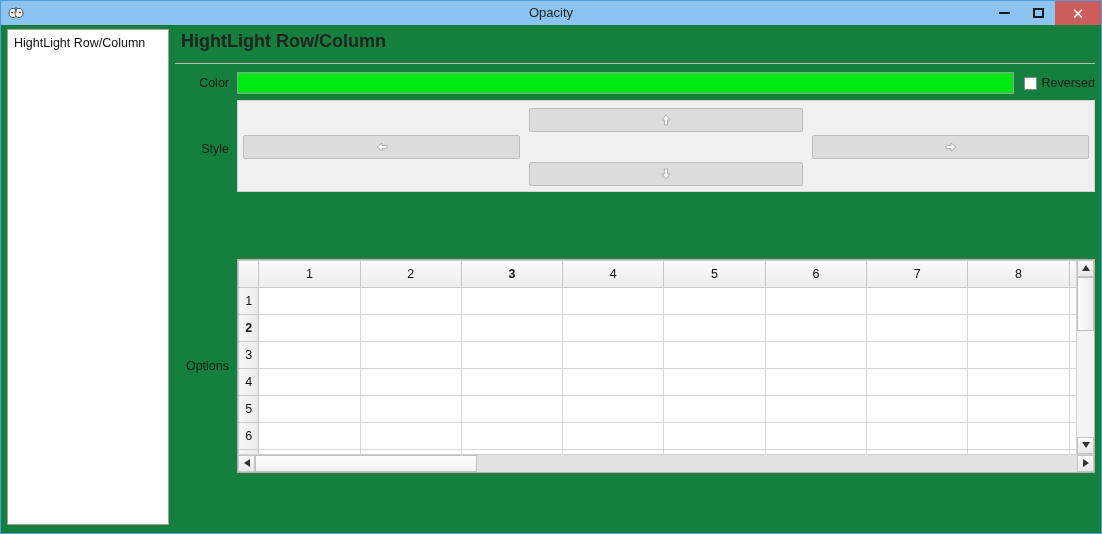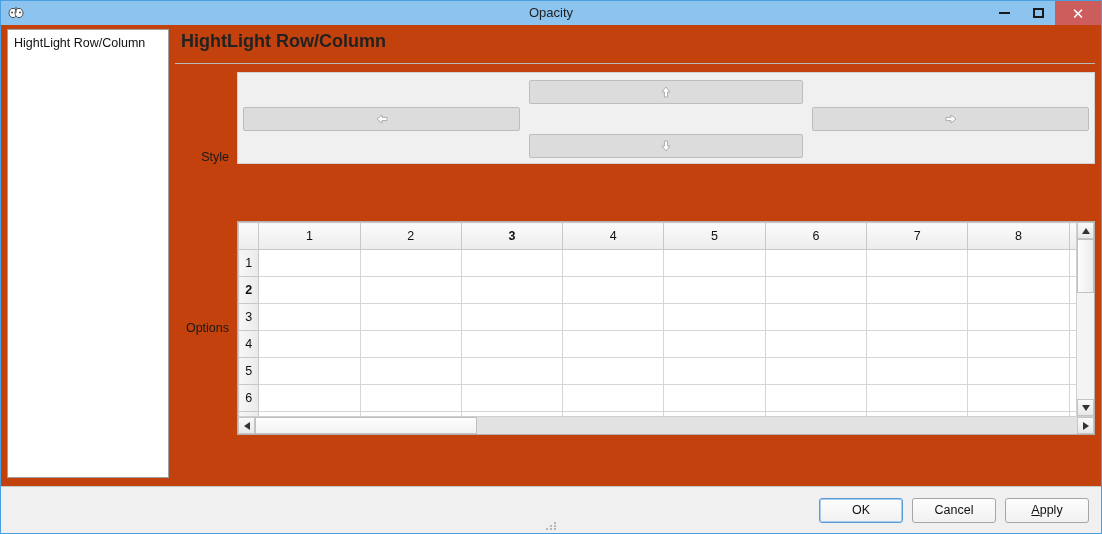--- a/index.html
+++ b/index.html
@@ -33,21 +33,21 @@
   .win-buttons{margin-left:auto;display:flex;height:24px;}
   .win-btn{
     width:34px;height:24px;display:flex;align-items:center;justify-content:center;
     background:#8cc4ef;
   }
   .win-btn.close{width:46px;background:#cd5c5c;}
   .min-glyph{width:11px;height:2px;background:#1a1a1a;display:block;}
   .max-glyph{width:11px;height:10px;border:2px solid #1a1a1a;box-sizing:border-box;display:block;}
   .close-glyph{color:#fff;font-size:15px;line-height:1;font-family:"Liberation Sans",sans-serif;}
   
-  .content{flex:1;display:flex;background:#c2410c;min-height:0;position:relative;}
+  .content{flex:1;display:flex;background:#15803d;min-height:0;position:relative;}
   .sidebar{
     width:162px;flex:0 0 162px;margin:4px 0 8px 6px;
     background:#ffffff;border:1px solid #a0a0a0;
     box-sizing:border-box;padding:4px 0 0 0;
   }
   .sidebar-item{
     padding:2px 6px;font-size:12.5px;color:#111;white-space:nowrap;
   }
   .panel{
     flex:1;margin:4px 6px 0 6px;display:flex;flex-direction:column;min-width:0;
@@ -98,21 +98,21 @@
   .slider-fill{
     position:absolute;left:0;height:5px;background:#3d8fe0;
     border:1px solid #3276c0;box-sizing:border-box;border-radius:1px;
   }
   .slider-handle{
     position:absolute;width:14px;height:16px;background:#fbfbfb;
     border:1px solid #8e8e8e;border-radius:3px;box-sizing:border-box;
     box-shadow:0 0 0 1px rgba(255,255,255,.6) inset;
   }
   
-  .style-row{display:flex;align-items:flex-end;margin-bottom:6px;}
+  .style-row{display:flex;align-items:center;margin-bottom:6px;}
   .style-box{
     flex:1;border:1px solid #d2d2d2;background:#f0f0f0;
     height:92px;position:relative;box-sizing:border-box;
   }
   .dir-btn{
     position:absolute;background:#dcdcdc;border:1px solid #bdbdbd;
     box-sizing:border-box;height:24px;display:flex;align-items:center;justify-content:center;
     border-radius:2px;
   }
   .dir-up{left:50%;transform:translateX(-50%);top:7px;width:274px;}
@@ -236,20 +236,28 @@
 
     <div class="panel">
 
       <div class="panel-head">
         <div class="watermark"><span>SOFTPEDIA</span><sup>®</sup></div>
         <div class="panel-title">HightLight Row/Column</div>
       </div>
 
       <div class="form">
 
+        <div class="row">
+          <div class="row-label">Color</div>
+          <div class="color-swatch"></div>
+          <div class="reversed-wrap">
+            <span class="checkbox"></span>
+            <span class="reversed-label">Reversed</span>
+          </div>
+        </div>
 
 
         <div class="style-row">
           <div class="row-label" style="padding-top:6px;">Style</div>
           <div class="style-box">
             <div class="dir-btn dir-up">
               <svg class="arrow-svg" width="14" height="14" viewBox="0 0 14 14">
                 <path d="M7 2 L11 7 L8.6 7 L8.6 12 L5.4 12 L5.4 7 L3 7 Z" fill="#fdfdfd" stroke="#adadad" stroke-width="1" stroke-linejoin="round"></path>
               </svg>
             </div>
@@ -421,29 +429,13 @@
                   </svg>
               </div>
             </div>
           </div>
         </div>
 
       </div>
     </div>
   </div>
 
-  <div class="footer">
-    <div class="btn default">OK</div>
-    <div class="btn">Cancel</div>
-    <div class="btn">
-        <span class="mnemonic">A</span>
-        <span>pply</span>
-      </div>
-    <div class="grip">
-      <i style="left:9px;top:0;"></i>
-      <i style="left:5px;top:3px;"></i>
-        <i style="left:9px;top:3px;"></i>
-      <i style="left:1px;top:6px;"></i>
-        <i style="left:5px;top:6px;"></i>
-        <i style="left:9px;top:6px;"></i>
-    </div>
-  </div>
 </div>
 
 </body></html>

